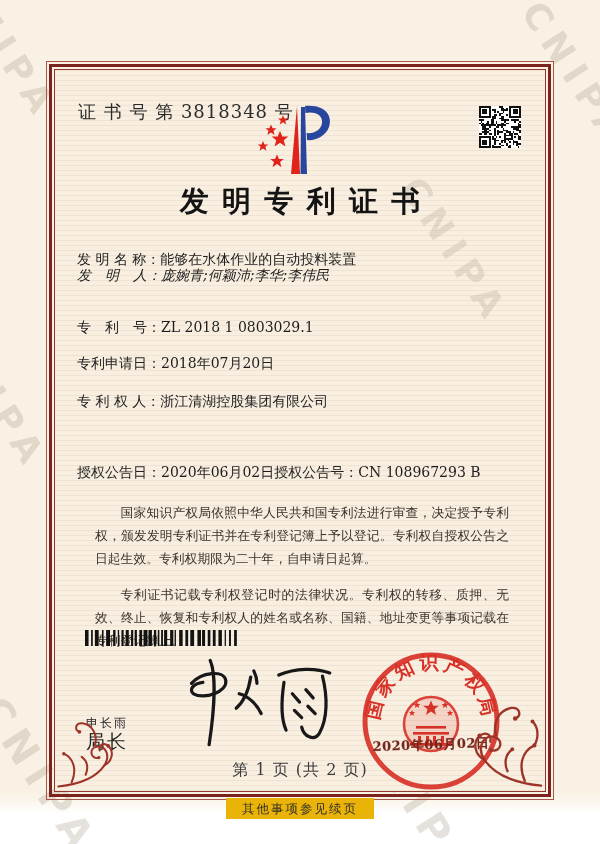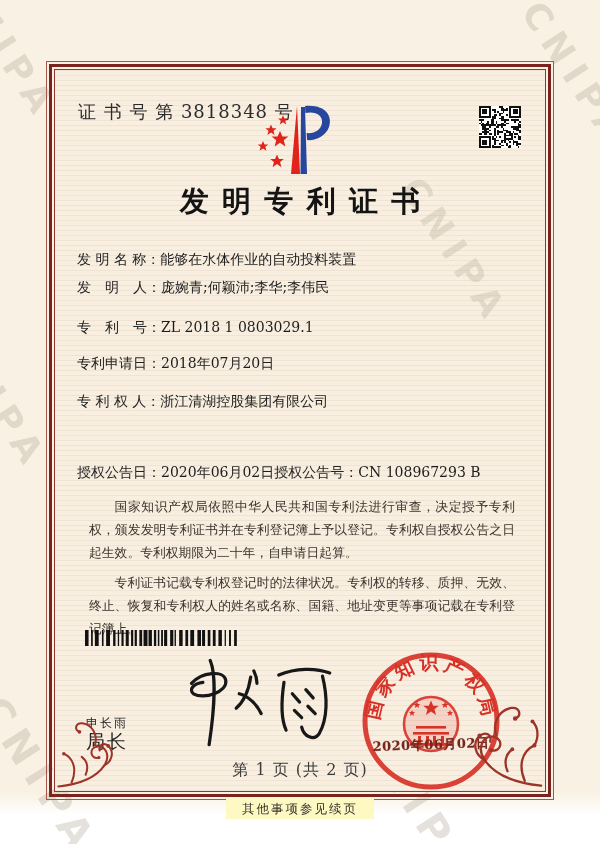--- a/index.html
+++ b/index.html
@@ -42,27 +42,27 @@
   .qr{position:absolute;left:424px;top:36px;width:42px;height:42px;}
   .qr svg{width:42px;height:42px;shape-rendering:crispEdges;}
   .title{
     position:absolute;left:0;top:112px;width:100%;text-align:center;
     font-size:29px;font-weight:bold;color:#141414;letter-spacing:0.46em;text-indent:0.46em;
   }
   
   .frow{position:absolute;left:22px;font-size:14px;color:#242424;white-space:nowrap;}
   .frow .lab{display:inline-block;color:#242424;}
   .frow .val{color:#1d1d1d;}
-  .r1{top:181px;} .r2{top:209px;} .r3{top:249px;}
+  .r1{top:181px;} .r2{top:197px;font-style:italic;} .r3{top:249px;}
   .r4{top:285px;} .r5{top:323px;} .r6{top:358px;} .r7{top:394px;}
   .grant2{}
   
   .body-text{position:absolute;left:26px;top:418px;width:442px;font-size:12.8px;
     line-height:1.78;color:#3a332c;text-align:justify;}
-  .body-text p{margin:8px;text-indent:2em;}
+  .body-text p{margin:14px;text-indent:2em;}
   
   .barcode{position:absolute;left:30px;top:560px;width:156px;height:16px;}
   .barcode svg{width:156px;height:16px;}
   
   .official-title{position:absolute;left:31px;top:616px;font-size:19px;color:#242424;letter-spacing:2px;margin-top:43px;}
   .official-name{position:absolute;left:31px;top:645px;font-size:12px;color:#242424;letter-spacing:2px;}
   .signature{position:absolute;left:118px;top:578px;width:170px;height:104px;}
   
   .seal{position:absolute;left:305px;top:580px;width:142px;height:142px;opacity:.95;}
   .seal svg{position:absolute;left:0;top:0;width:142px;height:142px;}
@@ -74,21 +74,21 @@
   
   .flourish{position:absolute;bottom:1px;width:96px;height:118px;}
   .flourish.fr{right:1px;}
   .flourish.fl{left:1px;transform:scaleX(-1);width:78px;height:96px;}
   
   .page-info{position:absolute;left:0;bottom:10px;width:100%;text-align:center;
     font-size:16px;color:#3c3c3c;letter-spacing:1px;}
   .cont-note{
     position:absolute;left:0;top:801px;width:100%;text-align:center;font-size:12.5px;color:#33302a;
   }
-  .cont-note span{background:#fef9c3;padding:3px 16px;letter-spacing:2px;}
+  .cont-note span{background:#eab308;padding:3px 16px;letter-spacing:2px;}
 </style>
 </head>
 <body>
 
 <div class="wm w1">CNIPA</div>
 <div class="wm w2">CNIPA</div>
 <div class="wm w4">CNIPA</div>
 <div class="wm w5">CNIPA</div>
 <div class="wm w6">CNIPA</div>
 

